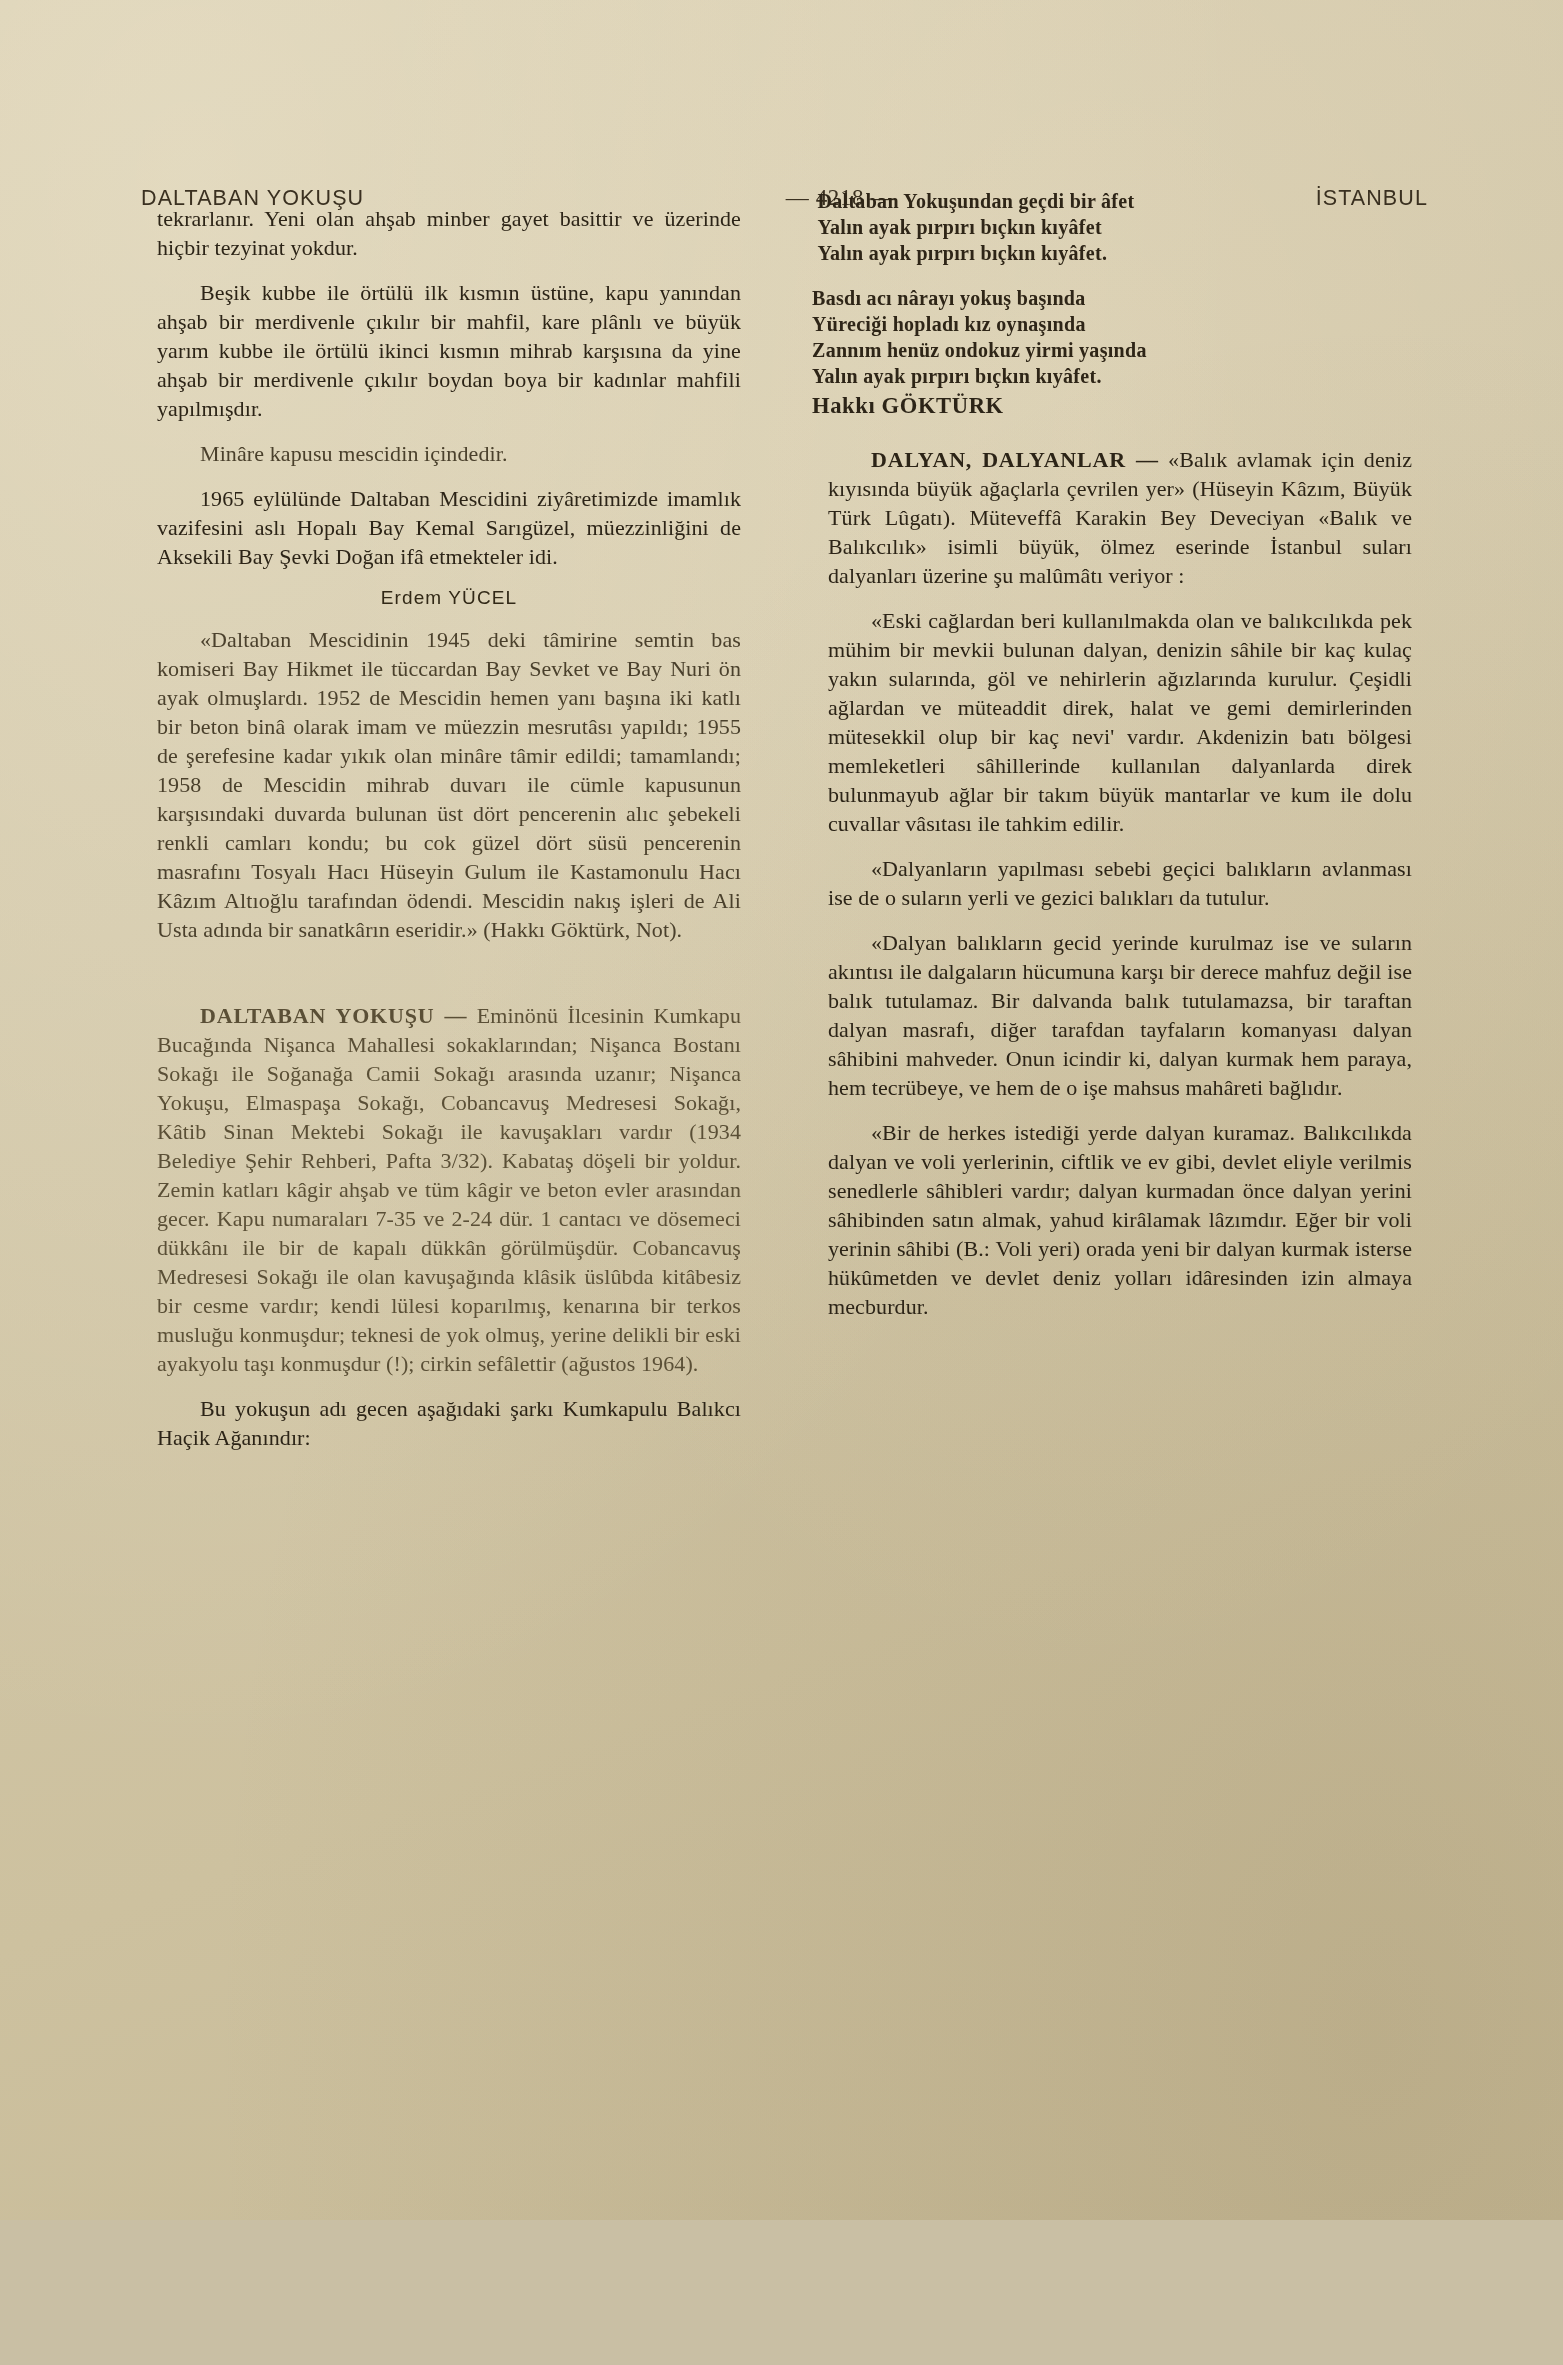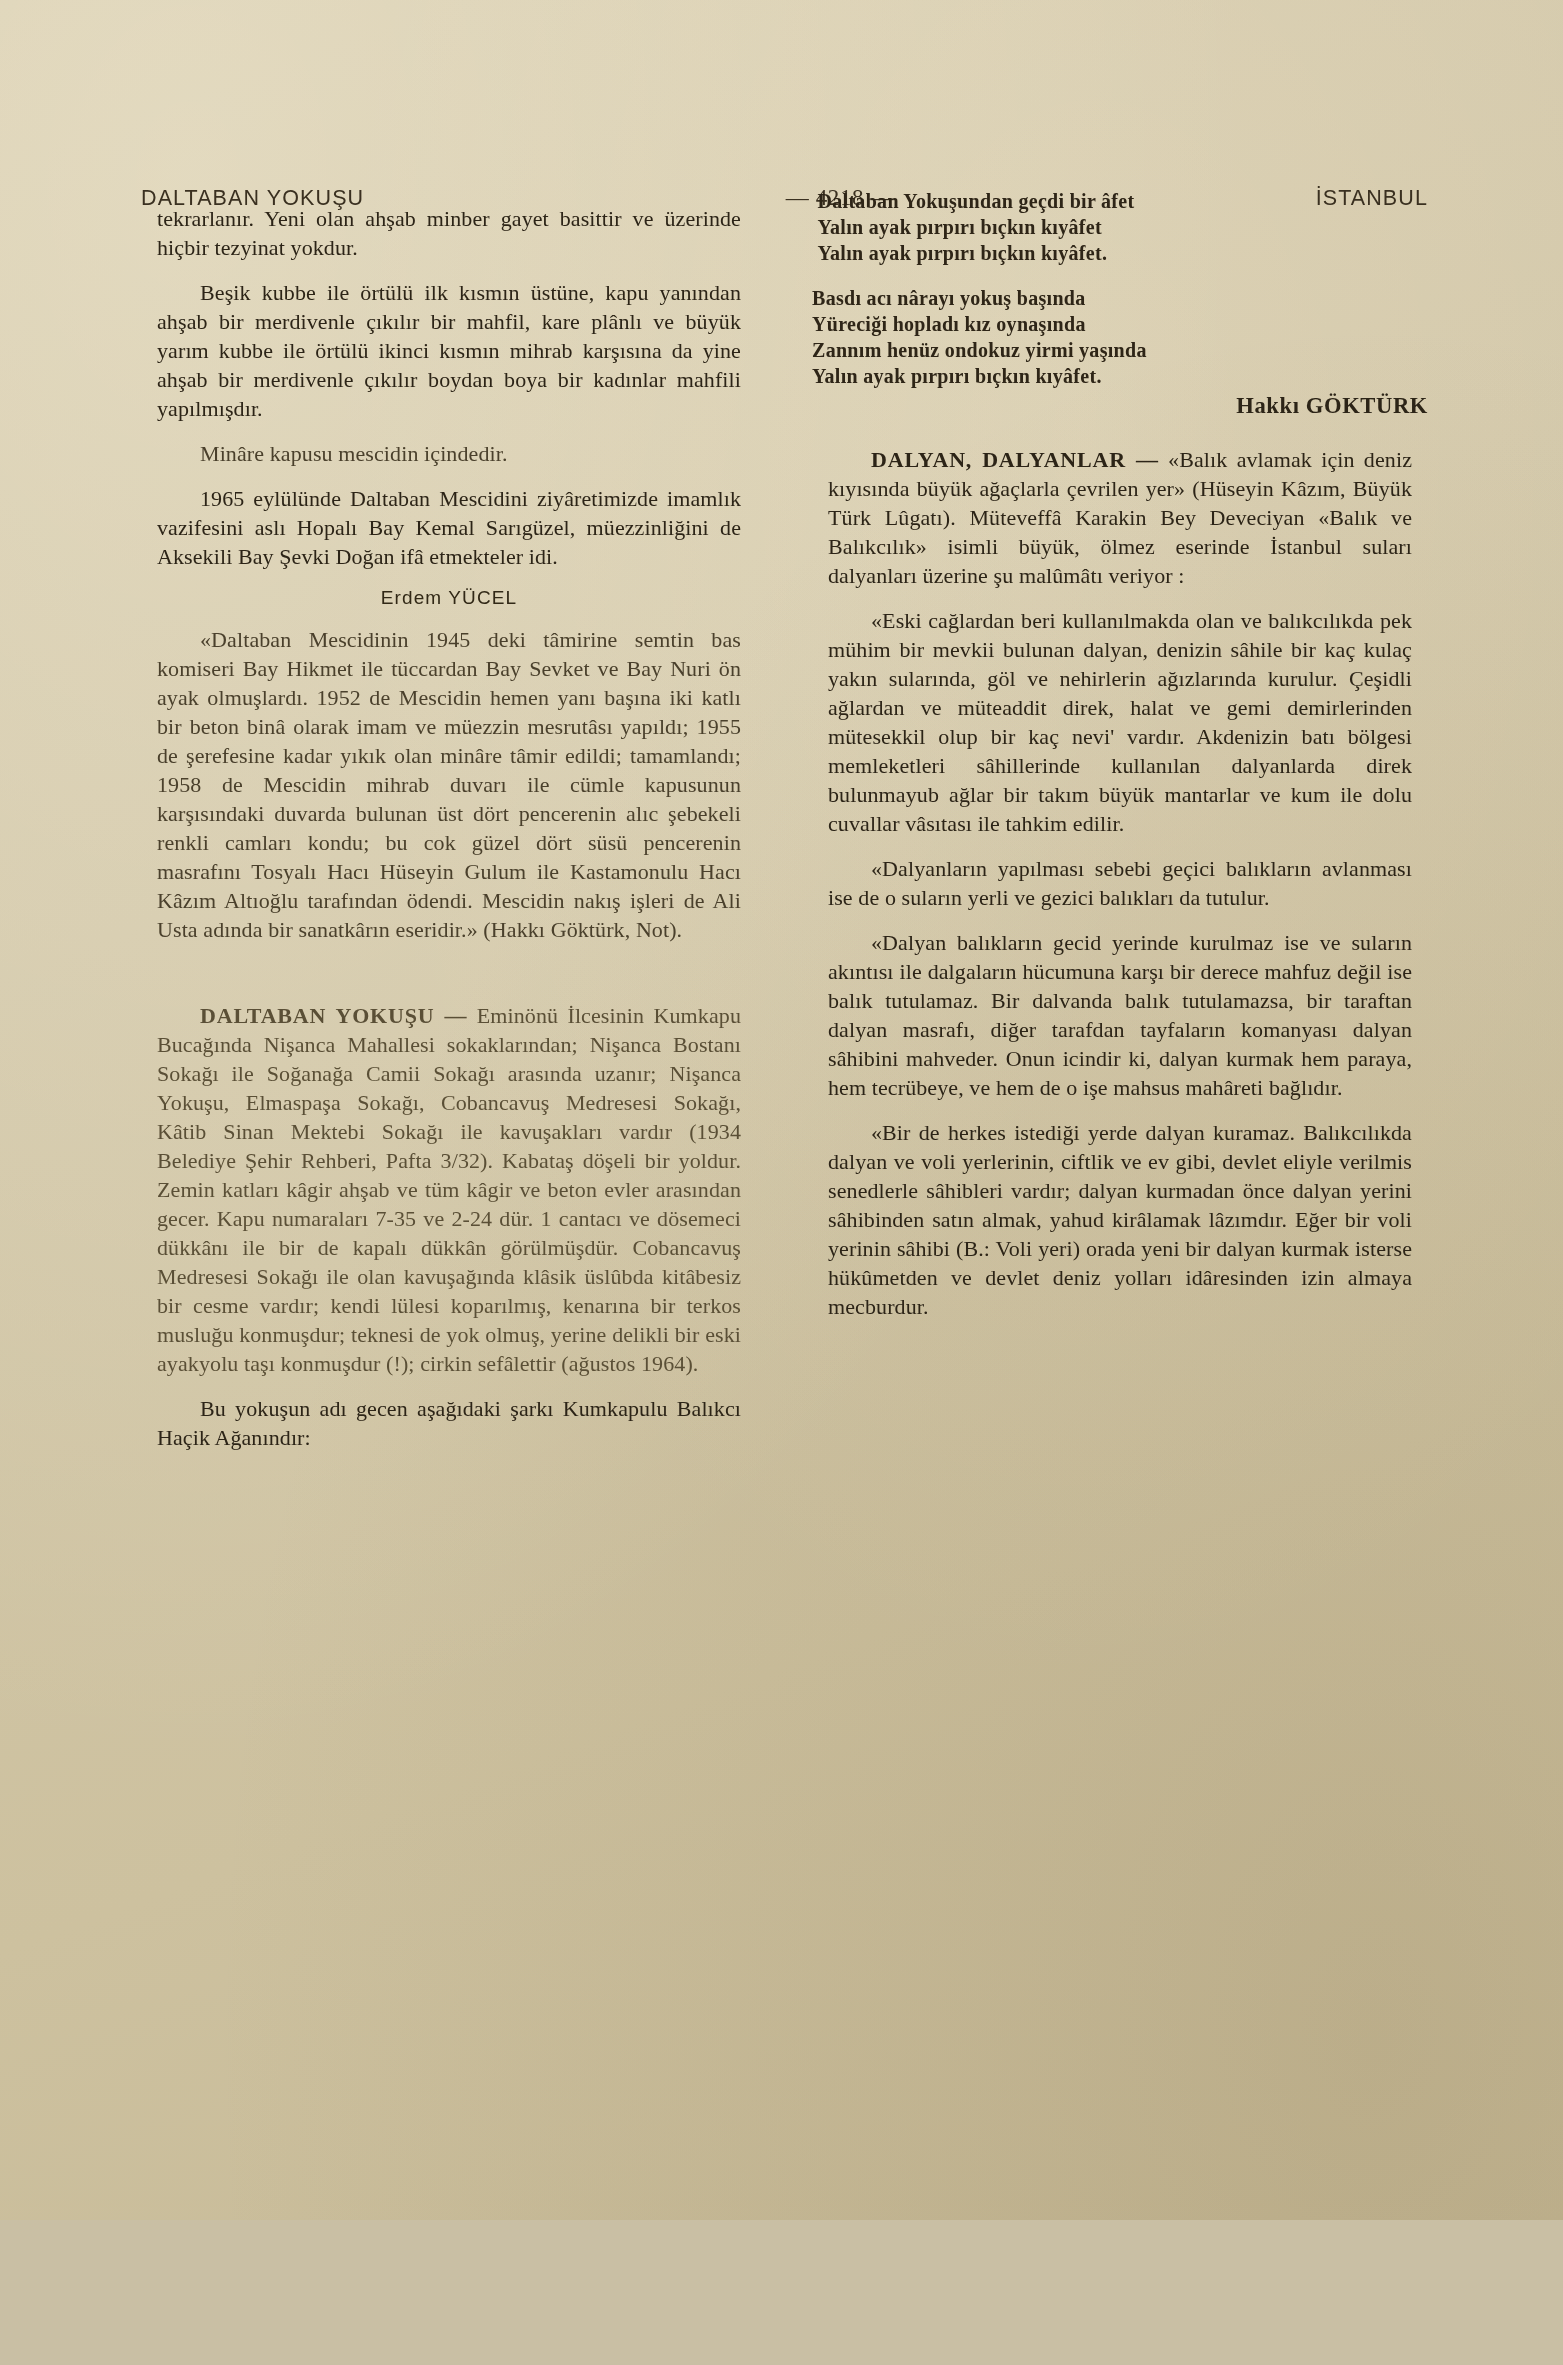--- a/index.html
+++ b/index.html
@@ -88,21 +88,20 @@
     letter-spacing: 1.1px;
     text-align: center;
     font-weight: normal;
     color: #312816;
   }
   .byline-right {
     margin-top: 4.4px;
     font-family: "Liberation Serif", serif;
     font-size: 22.6px;
     letter-spacing: 0.6px;
-    text-align: right;
     font-weight: bold;
     color: #2c2417;
   }
 
   .entry-head {
     font-weight: bold;
     letter-spacing: 0.8px;
   }
 
   

